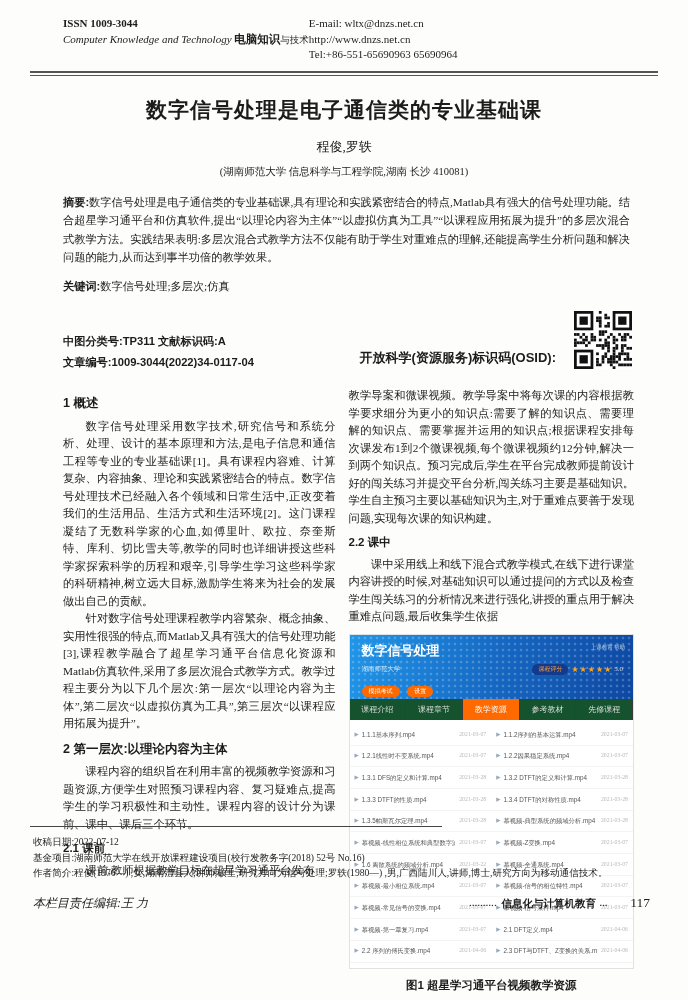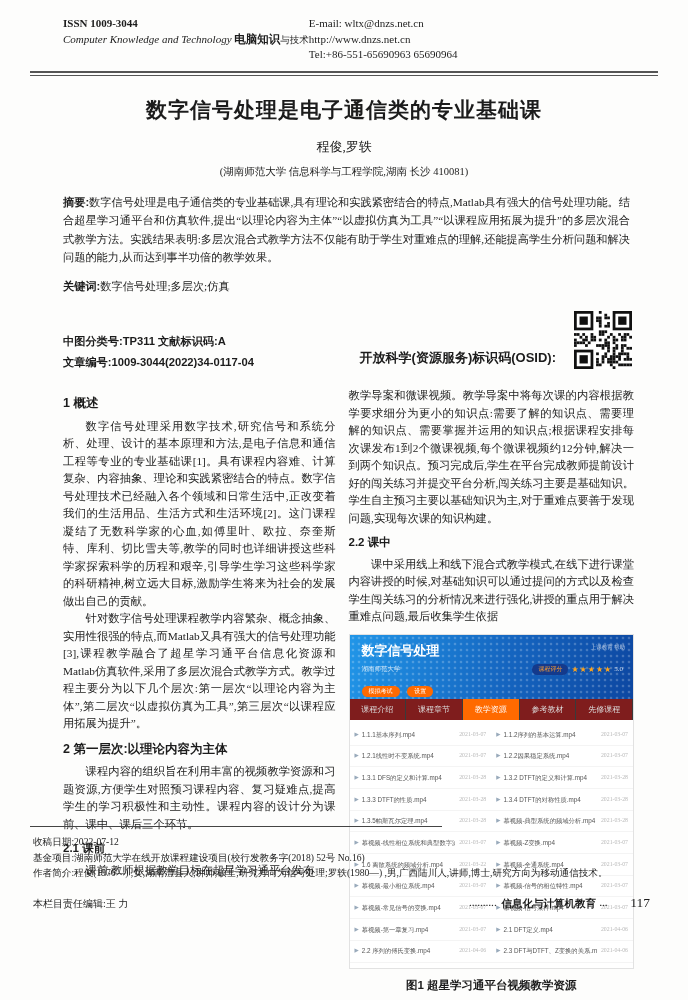--- a/index.html
+++ b/index.html
@@ -45,40 +45,40 @@
   .fig-course-title{position:relative;z-index:1;margin:7px 0 0 12px;font-family:"Liberation Sans",sans-serif;font-weight:bold;font-size:13px;}
   .fig-school{position:relative;z-index:1;margin:1px 0 0 12px;font-size:6.5px;opacity:.8;}
   .fig-btns{position:relative;z-index:1;margin:3px 0 0 12px;}
   .fig-btn{display:inline-block;background:#ff6a00;color:#fff;font-size:6px;line-height:9px;
       padding:1px 7px;border-radius:8px;margin-right:5px;font-family:"Liberation Sans",sans-serif;}
   .fig-corner{position:absolute;z-index:1;top:4px;right:8px;font-size:5.5px;color:rgba(255,255,255,.7);}
   .fig-rating{position:absolute;z-index:1;top:26px;right:10px;display:flex;align-items:center;}
   .rating-pill{background:#143a8c;color:#ff9d2e;font-size:6px;line-height:9px;padding:1px 6px;border-radius:8px;margin-right:3px;}
   .stars{color:#ffa41c;font-size:8px;letter-spacing:1px;}
   .score{color:rgba(255,255,255,.75);font-size:7px;margin-left:2px;}
-  .fig-tabbar{display:flex;background:#7f1d1d;height:21px;}
+  .fig-tabbar{display:flex;background:#14532d;height:21px;}
   .fig-tab{flex:1;display:flex;align-items:center;justify-content:center;color:#ddd;
       font-size:8px;font-family:"Liberation Sans",sans-serif;border-right:1px solid #3a3a3a;}
   .fig-tab.active{background:#ff6a00;color:#fff;}
   .fig-list{display:flex;background:#fff;padding:4px 0 5px 0;}
   .fig-list-col{width:50%;overflow:hidden;}
   .file-row{display:flex;align-items:center;padding:1.6px 5px;border-bottom:1px solid #f4f4f4;}
   .file-icon{color:#9ab;font-size:5.5px;margin-right:3px;flex:none;}
   .file-name{flex:1;font-size:6.3px;color:#555;white-space:nowrap;overflow:hidden;
       font-family:"Liberation Sans",sans-serif;}
   .file-date{font-size:5.8px;color:#b9b9b9;margin-left:4px;white-space:nowrap;flex:none;}
   .fig-caption{text-align:center;font-family:"Liberation Sans",sans-serif;font-weight:bold;
       font-size:11.5px;margin-top:8px;}
   
   .bottom{position:absolute;left:0;right:0;top:826px;}
   .fn-sep{margin-left:30px;width:412px;border-top:1px solid #444;}
   .fn-block{margin:7px 40px 0 33px;font-size:9.6px;line-height:15.5px;}
   .fn-line{padding-left:4.6em;text-indent:-4.6em;}
   .footer-row{display:flex;align-items:baseline;margin:14px 38px 0 33px;}
-  .editor{font-size:10px;flex:1;}
+  .editor{font-size:12px;flex:1;font-style:italic;}
   .col-name-wrap{display:flex;align-items:baseline;}
   .deco{font-size:5px;color:#333;letter-spacing:1px;}
   .col-name{font-family:"Liberation Sans",sans-serif;font-weight:bold;font-size:10.5px;margin:0 4px;}
   .pagenum{font-size:13.5px;margin-left:22px;}
 </style>
 </head>
 <body>
 
 <div class="page">
 

